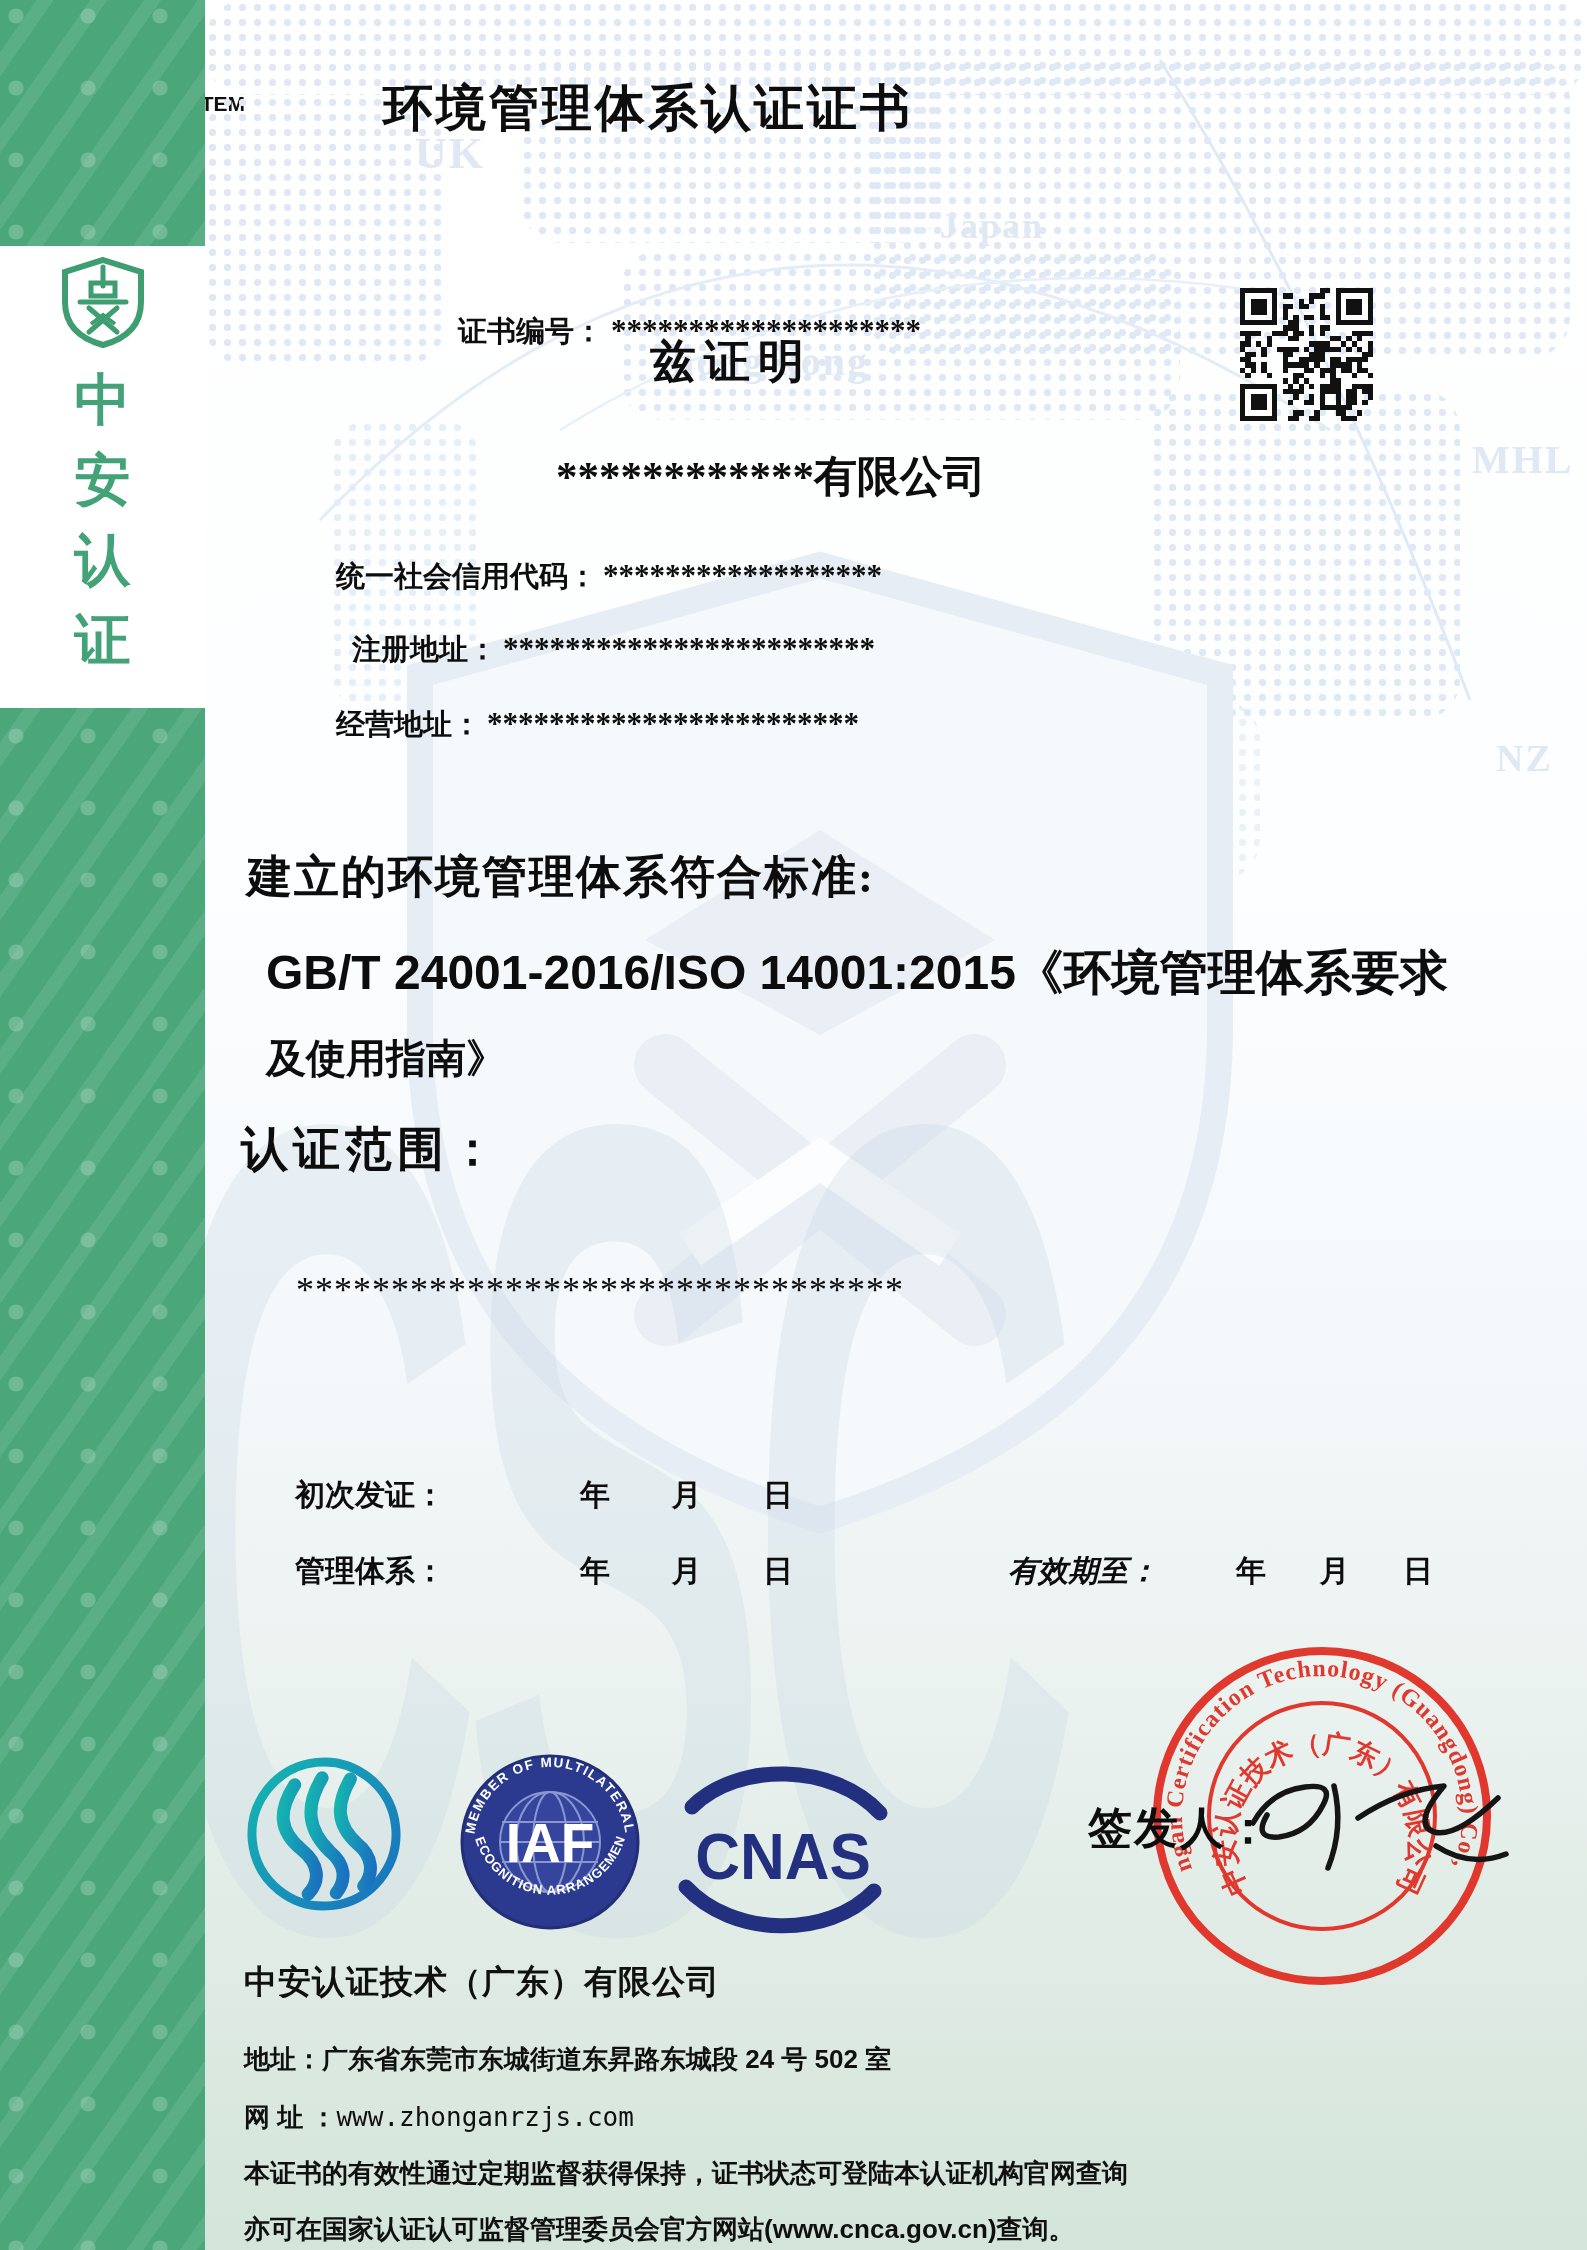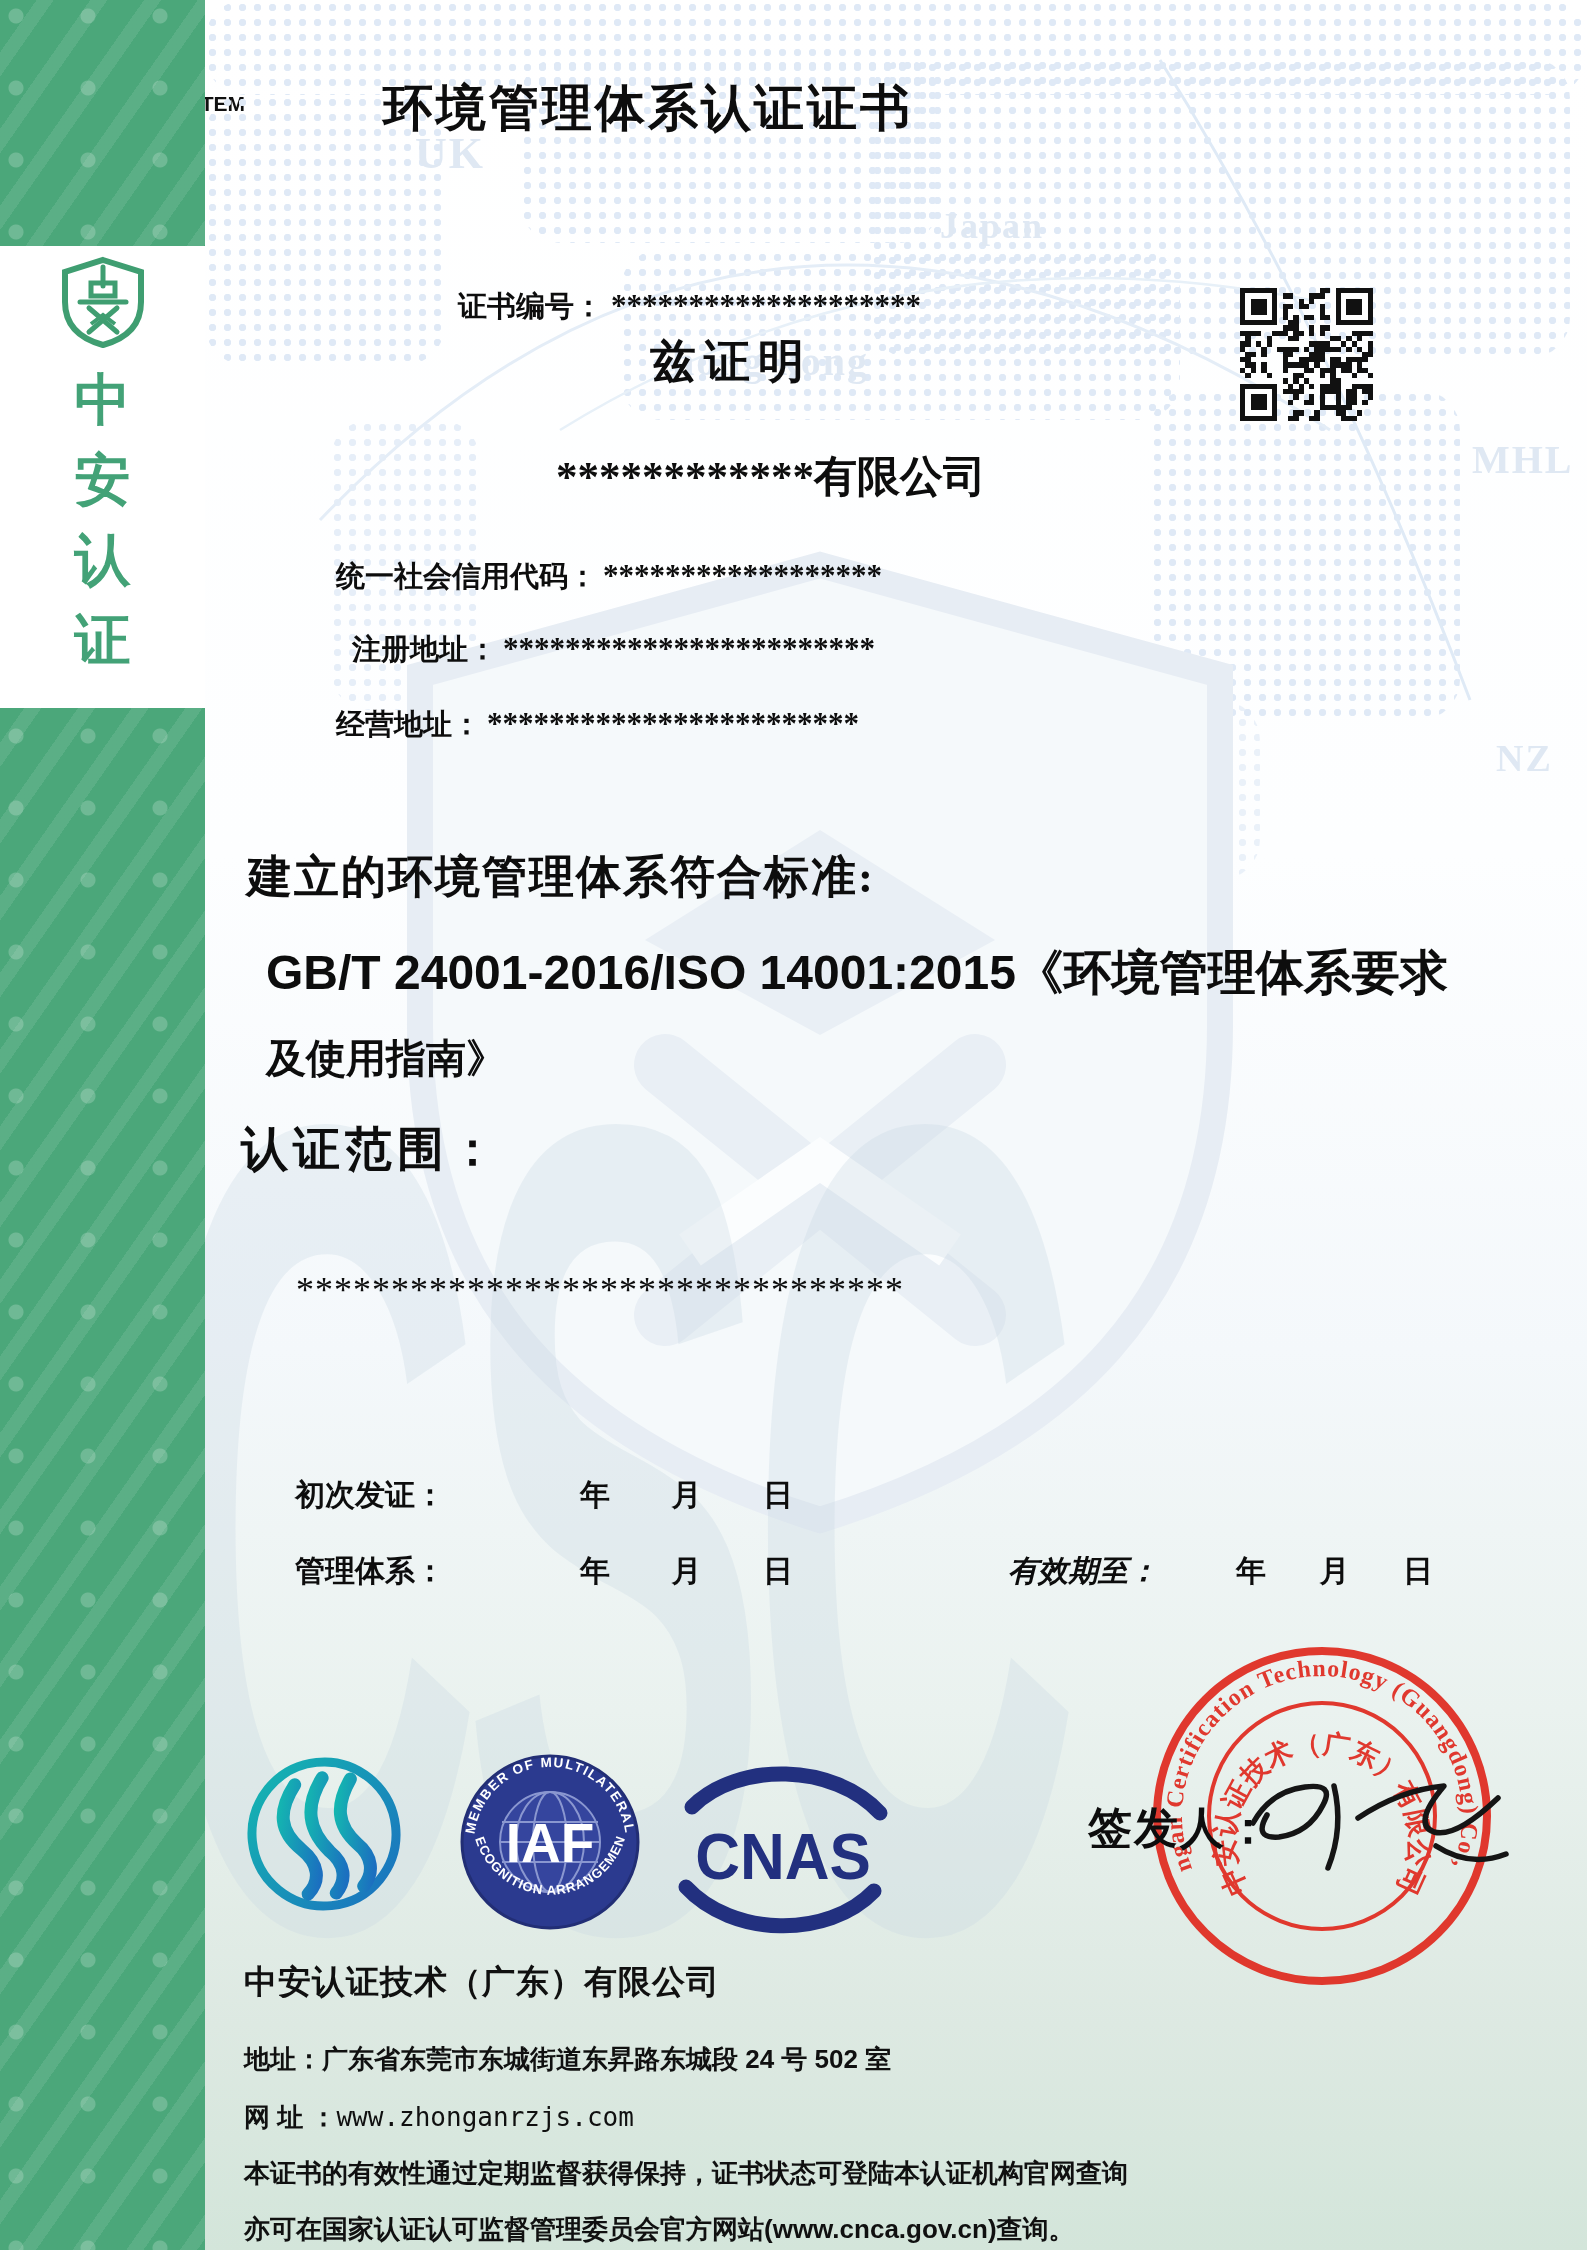--- a/index.html
+++ b/index.html
@@ -28,21 +28,21 @@
   #watermark-shield{position:absolute;z-index:1;}
   #watermark-letters{position:absolute;left:150px;top:1080px;z-index:1;font-size:1150px;line-height:.78;
     font-weight:800;letter-spacing:-50px;color:#c7d7e2;opacity:.30;transform:scaleX(.40);transform-origin:left top;
     font-family:"Liberation Sans",sans-serif;}
   #arcs{position:absolute;left:205px;top:0;z-index:1;}
 
   
   .t{position:absolute;z-index:3;white-space:nowrap;line-height:1.15;}
   .stars{font-weight:700;}
   #title{left:383px;top:80px;font-size:50px;font-weight:700;letter-spacing:3px;}
-  #cert-line{left:458px;top:288px;font-size:29px;font-weight:600;text-align:right;}
+  #cert-line{left:458px;top:313px;font-size:29px;font-weight:600;text-align:right;}
   #cert-line .stars{font-size:31px;margin-left:8px;}
   #certify{left:650px;top:336px;font-size:46px;font-weight:700;letter-spacing:8px;}
   #company{left:556px;top:452px;font-size:43px;font-weight:700;}
   #credit-line{left:336px;top:558px;font-size:29px;font-weight:600;}
   #credit-line .stars{font-size:31px;margin-left:6px;}
   #reg-line{left:352px;top:631px;font-size:29px;font-weight:600;}
   #reg-line .stars{font-size:31px;margin-left:6px;}
   #biz-line{left:336px;top:706px;font-size:29px;font-weight:600;}
   #biz-line .stars{font-size:31px;margin-left:6px;}
   #std-heading{left:247px;top:852px;font-size:45px;font-weight:700;letter-spacing:2px;}

